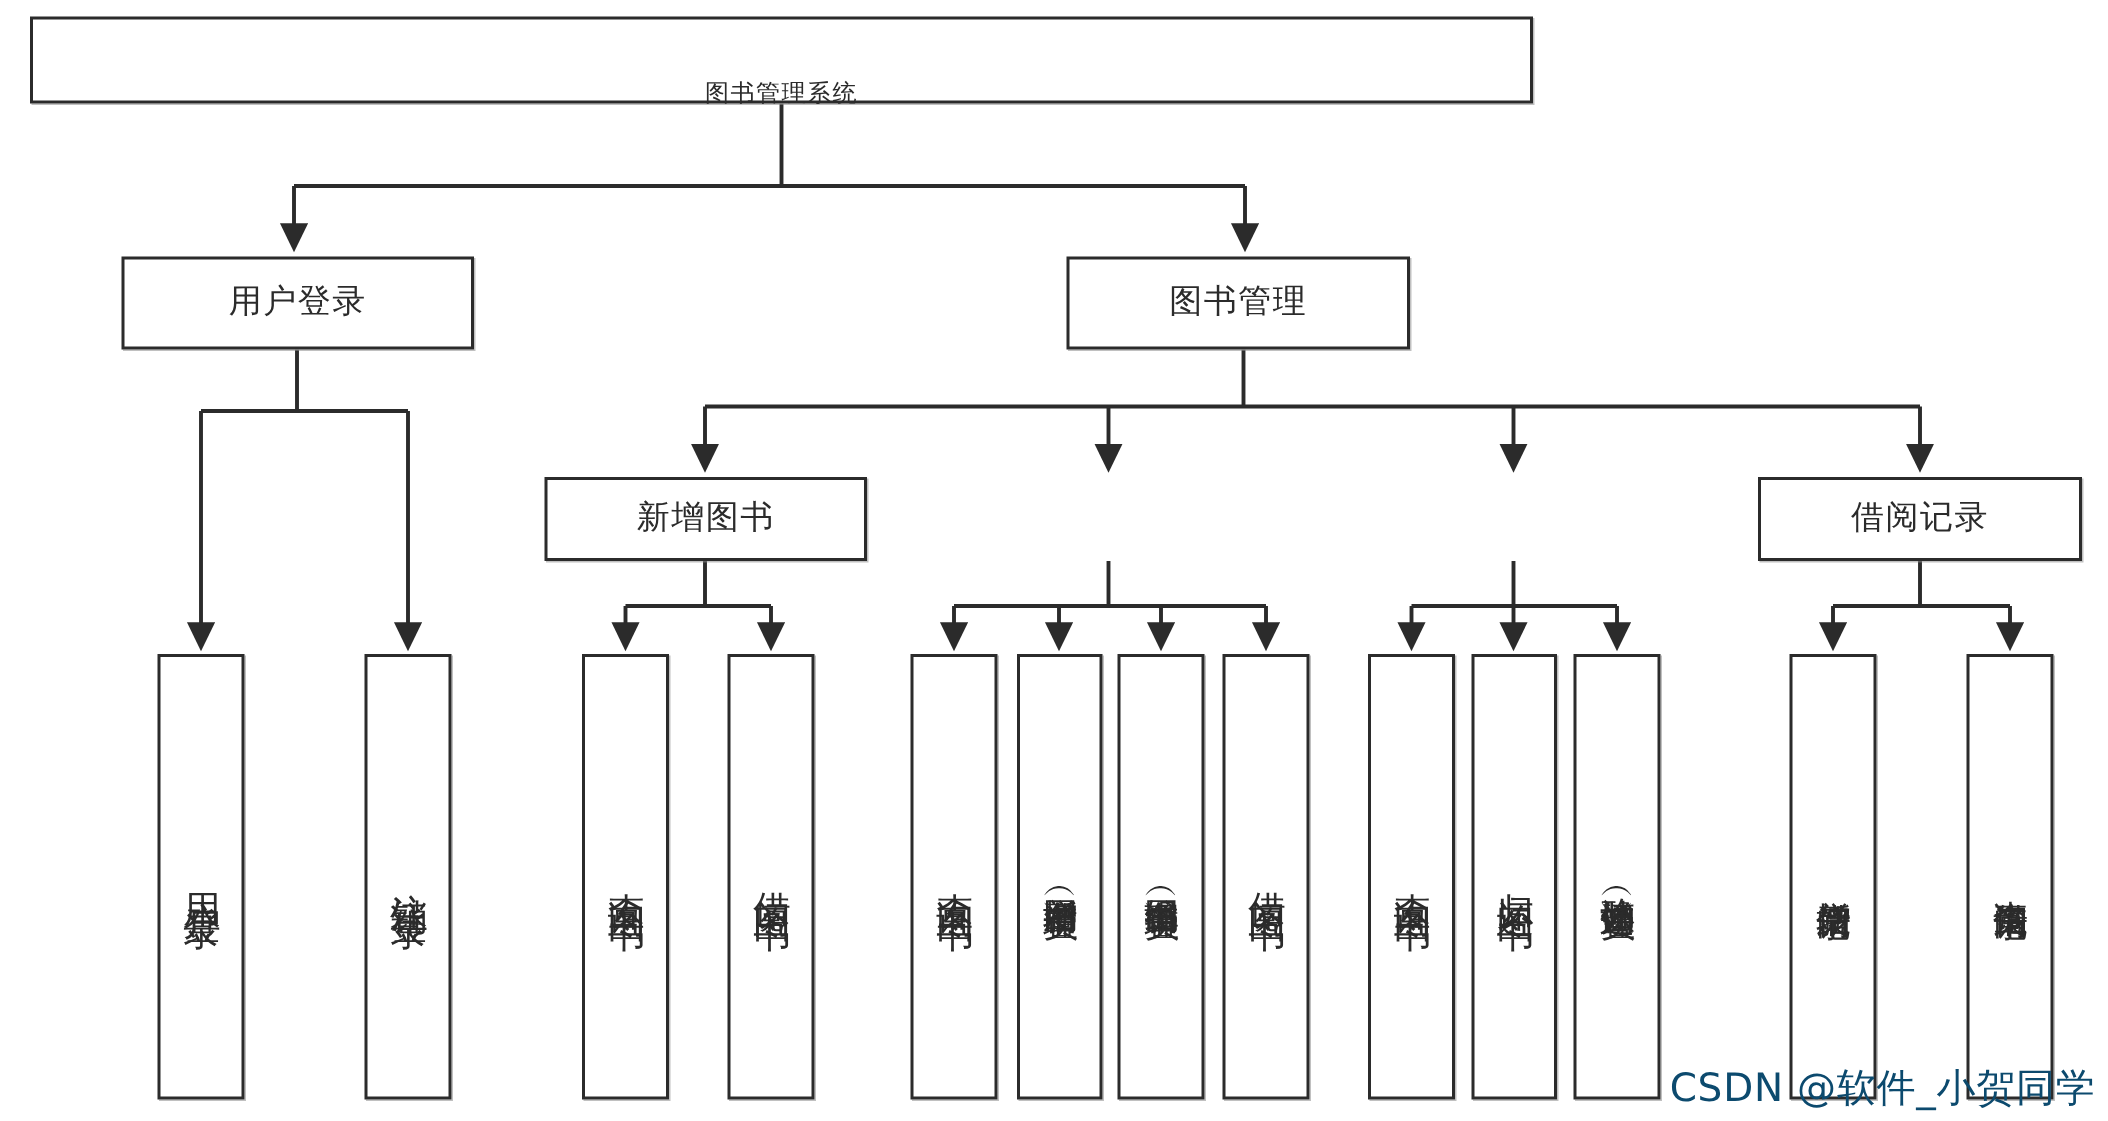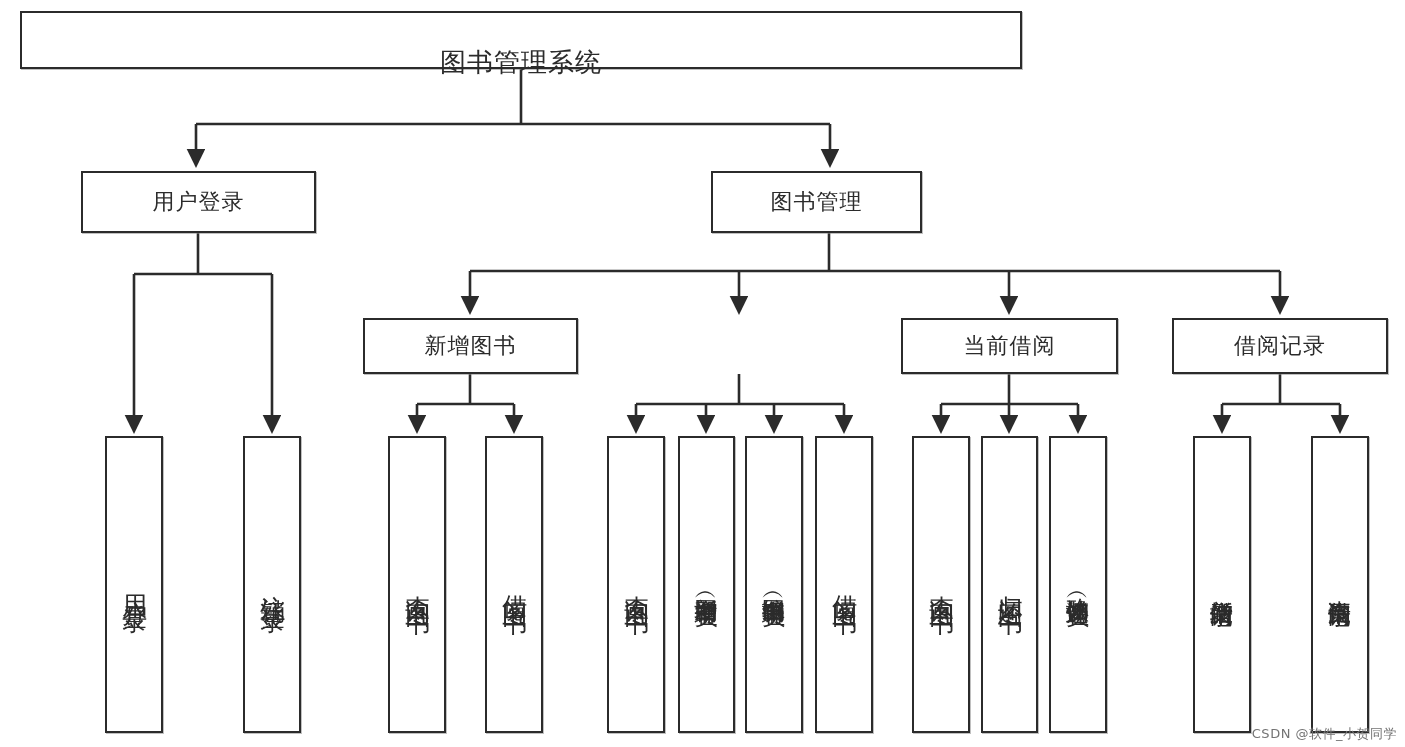--- a/index.html
+++ b/index.html
@@ -43,21 +43,21 @@
     text-align: center;
     line-height: 1.18;
     white-space: nowrap;
   }
   
   .node.horiz .label {
     font-size: 22px;
     letter-spacing: 1px;
   }
   .node.root .label {
-    font-size: 26px;
+    font-size: 16px;
     margin-top: 44px;
   }
   
   .node.vert {
     align-items: center;
     justify-content: center;
   }
   .node.vert .label {
     writing-mode: vertical-rl;
     text-orientation: upright;
@@ -67,22 +67,22 @@
     white-space: nowrap;
   }
   .node.vert.tight .label {
     font-size: 23px;
     letter-spacing: 1px;
   }
   #watermark {
     position: absolute;
     right: 8px;
     bottom: 4px;
-    font-size: 13px;
-    color: #737373;
+    font-size: 26px;
+    color: #0c4a6e;
     letter-spacing: 0.5px;
     z-index: 5;
     white-space: nowrap;
     font-family: "DejaVu Sans", "Liberation Sans", sans-serif;
   }
 </style>
 </head>
 <body>
 
 <div id="diagram-root">
@@ -137,30 +137,27 @@
     </g>
   </svg>
 
   <div class="node horiz root" style="left:20px; top:11px; width:1002px; height:58px;">
     <span class="label">图书管理系统</span>
   </div>
 
   <div class="node horiz" style="left:81px; top:171px; width:235px; height:62px;">
     <span class="label">用户登录</span>
   </div>
-  <div class="node horiz" style="left:711px; top:171px; width:211px; height:62px;">
+  <div class="node horiz" style="left:711px; top:171px; width:229px; height:62px;">
     <span class="label">图书管理</span>
   </div>
 
   <div class="node horiz" style="left:363px; top:318px; width:215px; height:56px;">
     <span class="label">新增图书</span>
   </div>
-  <div class="node horiz" style="left:901px; top:318px; width:217px; height:56px;">
-    <span class="label">当前借阅</span>
-  </div>
   <div class="node horiz" style="left:1172px; top:318px; width:216px; height:56px;justify-content:center;">
     <span class="label">借阅记录</span>
   </div>
 
   <div class="node vert" style="left:105px; top:436px; width:58px; height:297px;">
     <span class="label">用户登录</span>
   </div>
   <div class="node vert" style="left:243px; top:436px; width:58px; height:297px;">
     <span class="label">注销登录</span>
   </div>

